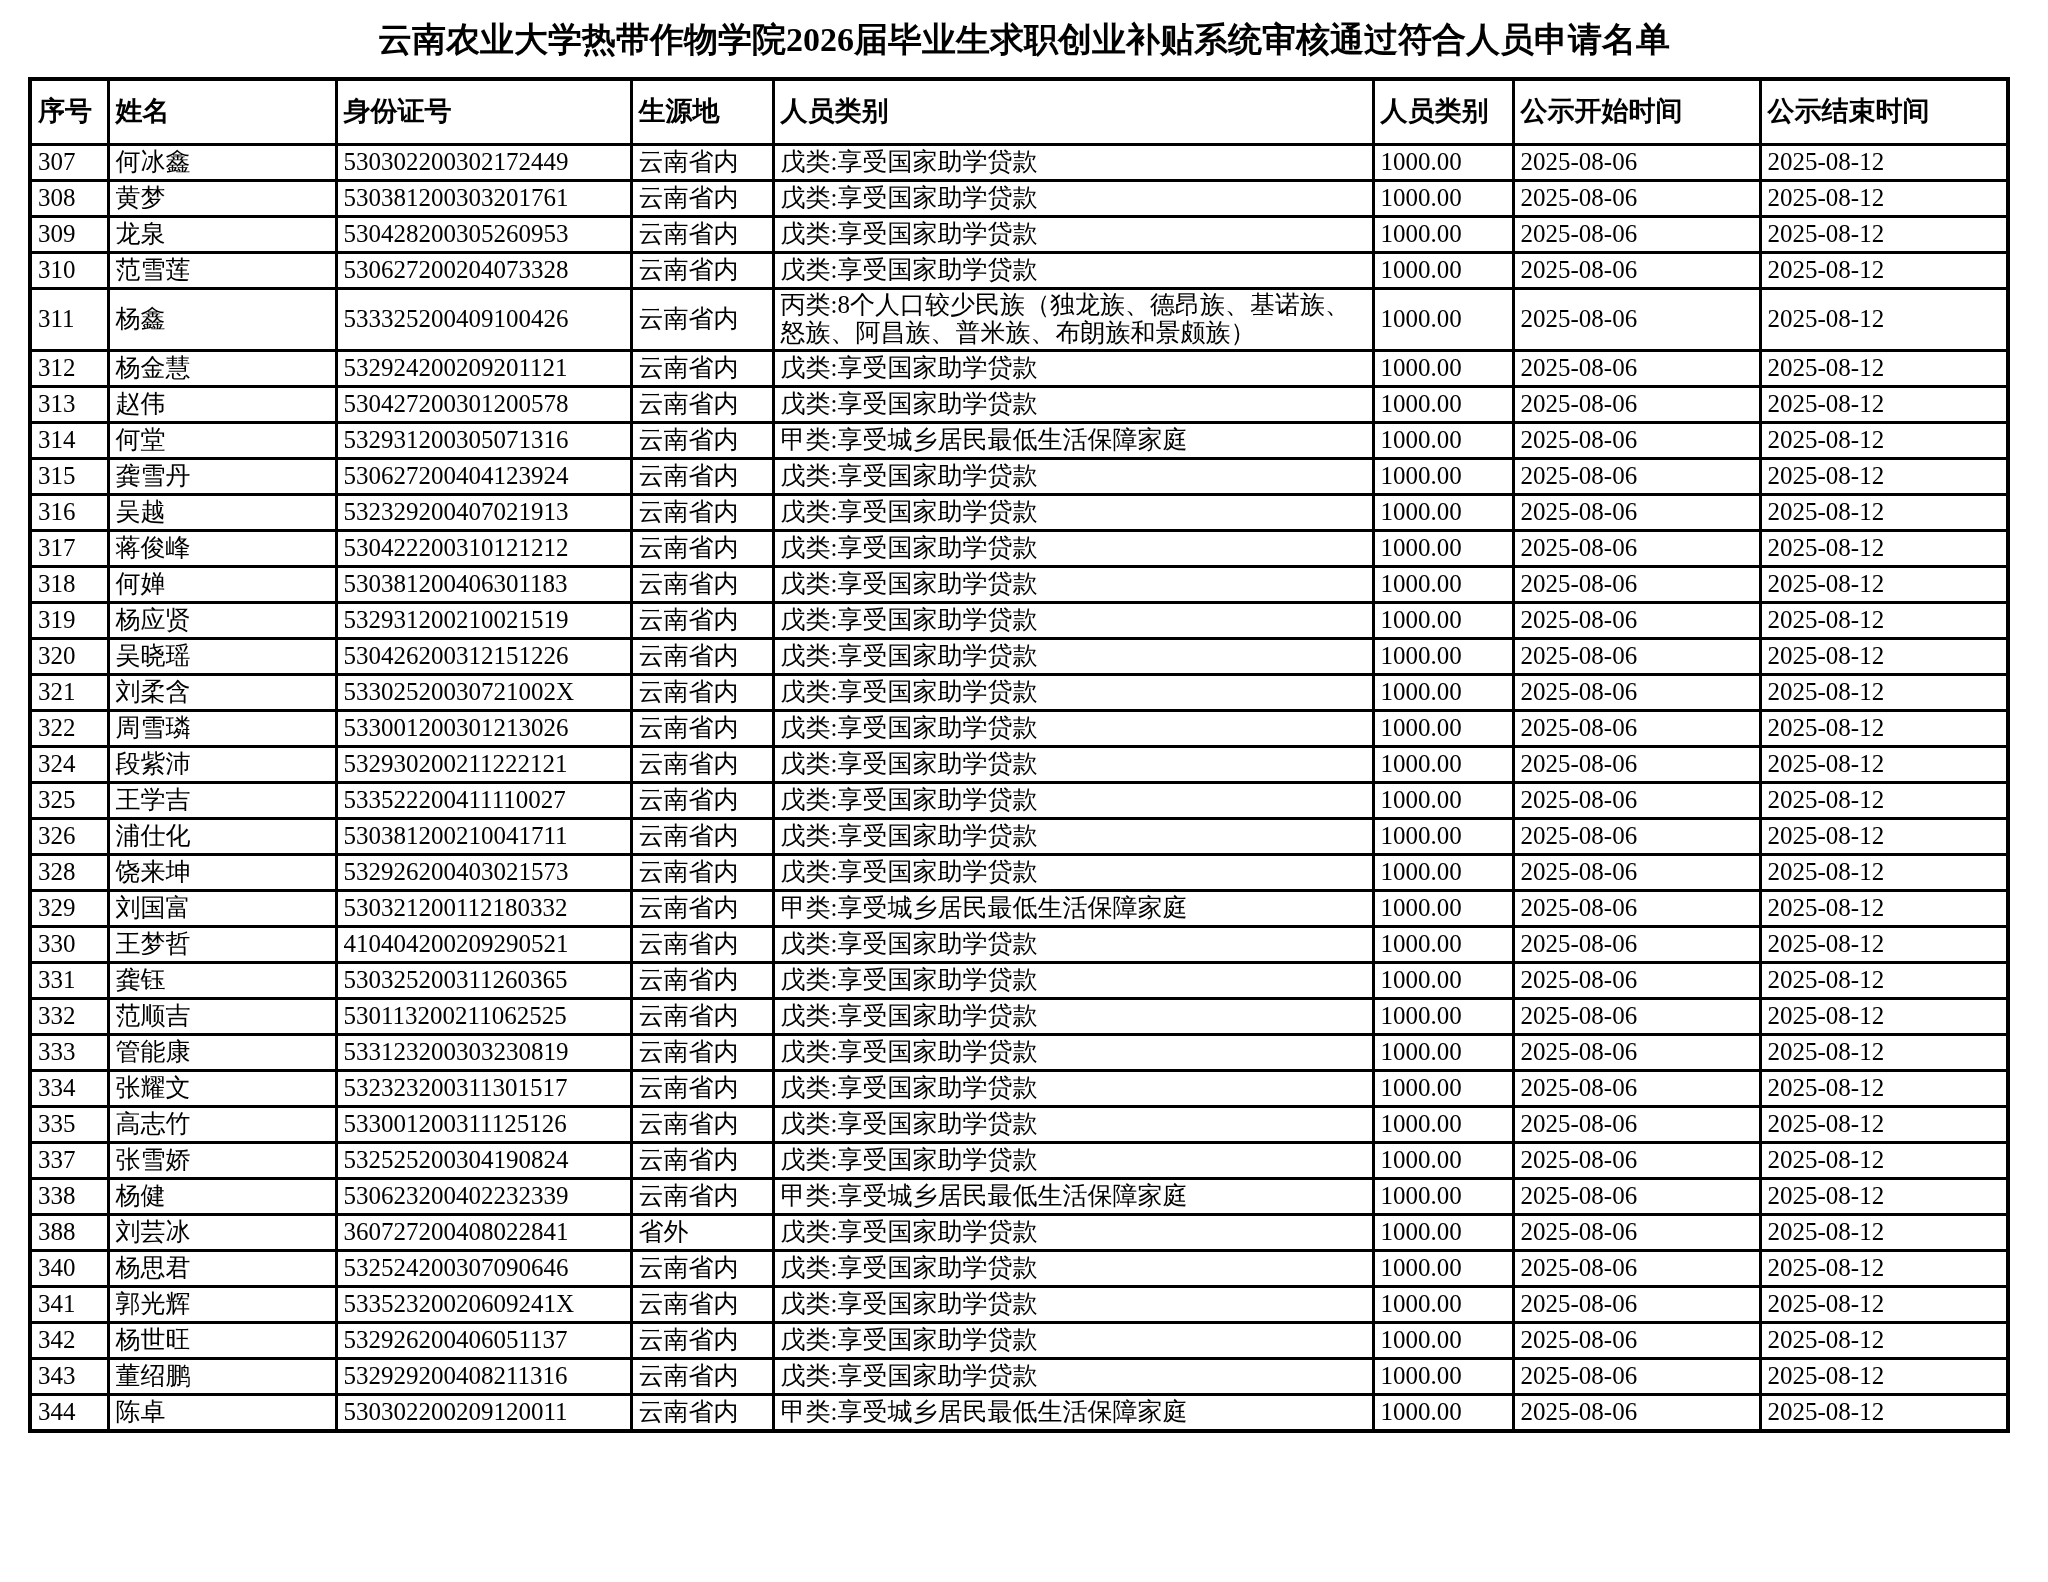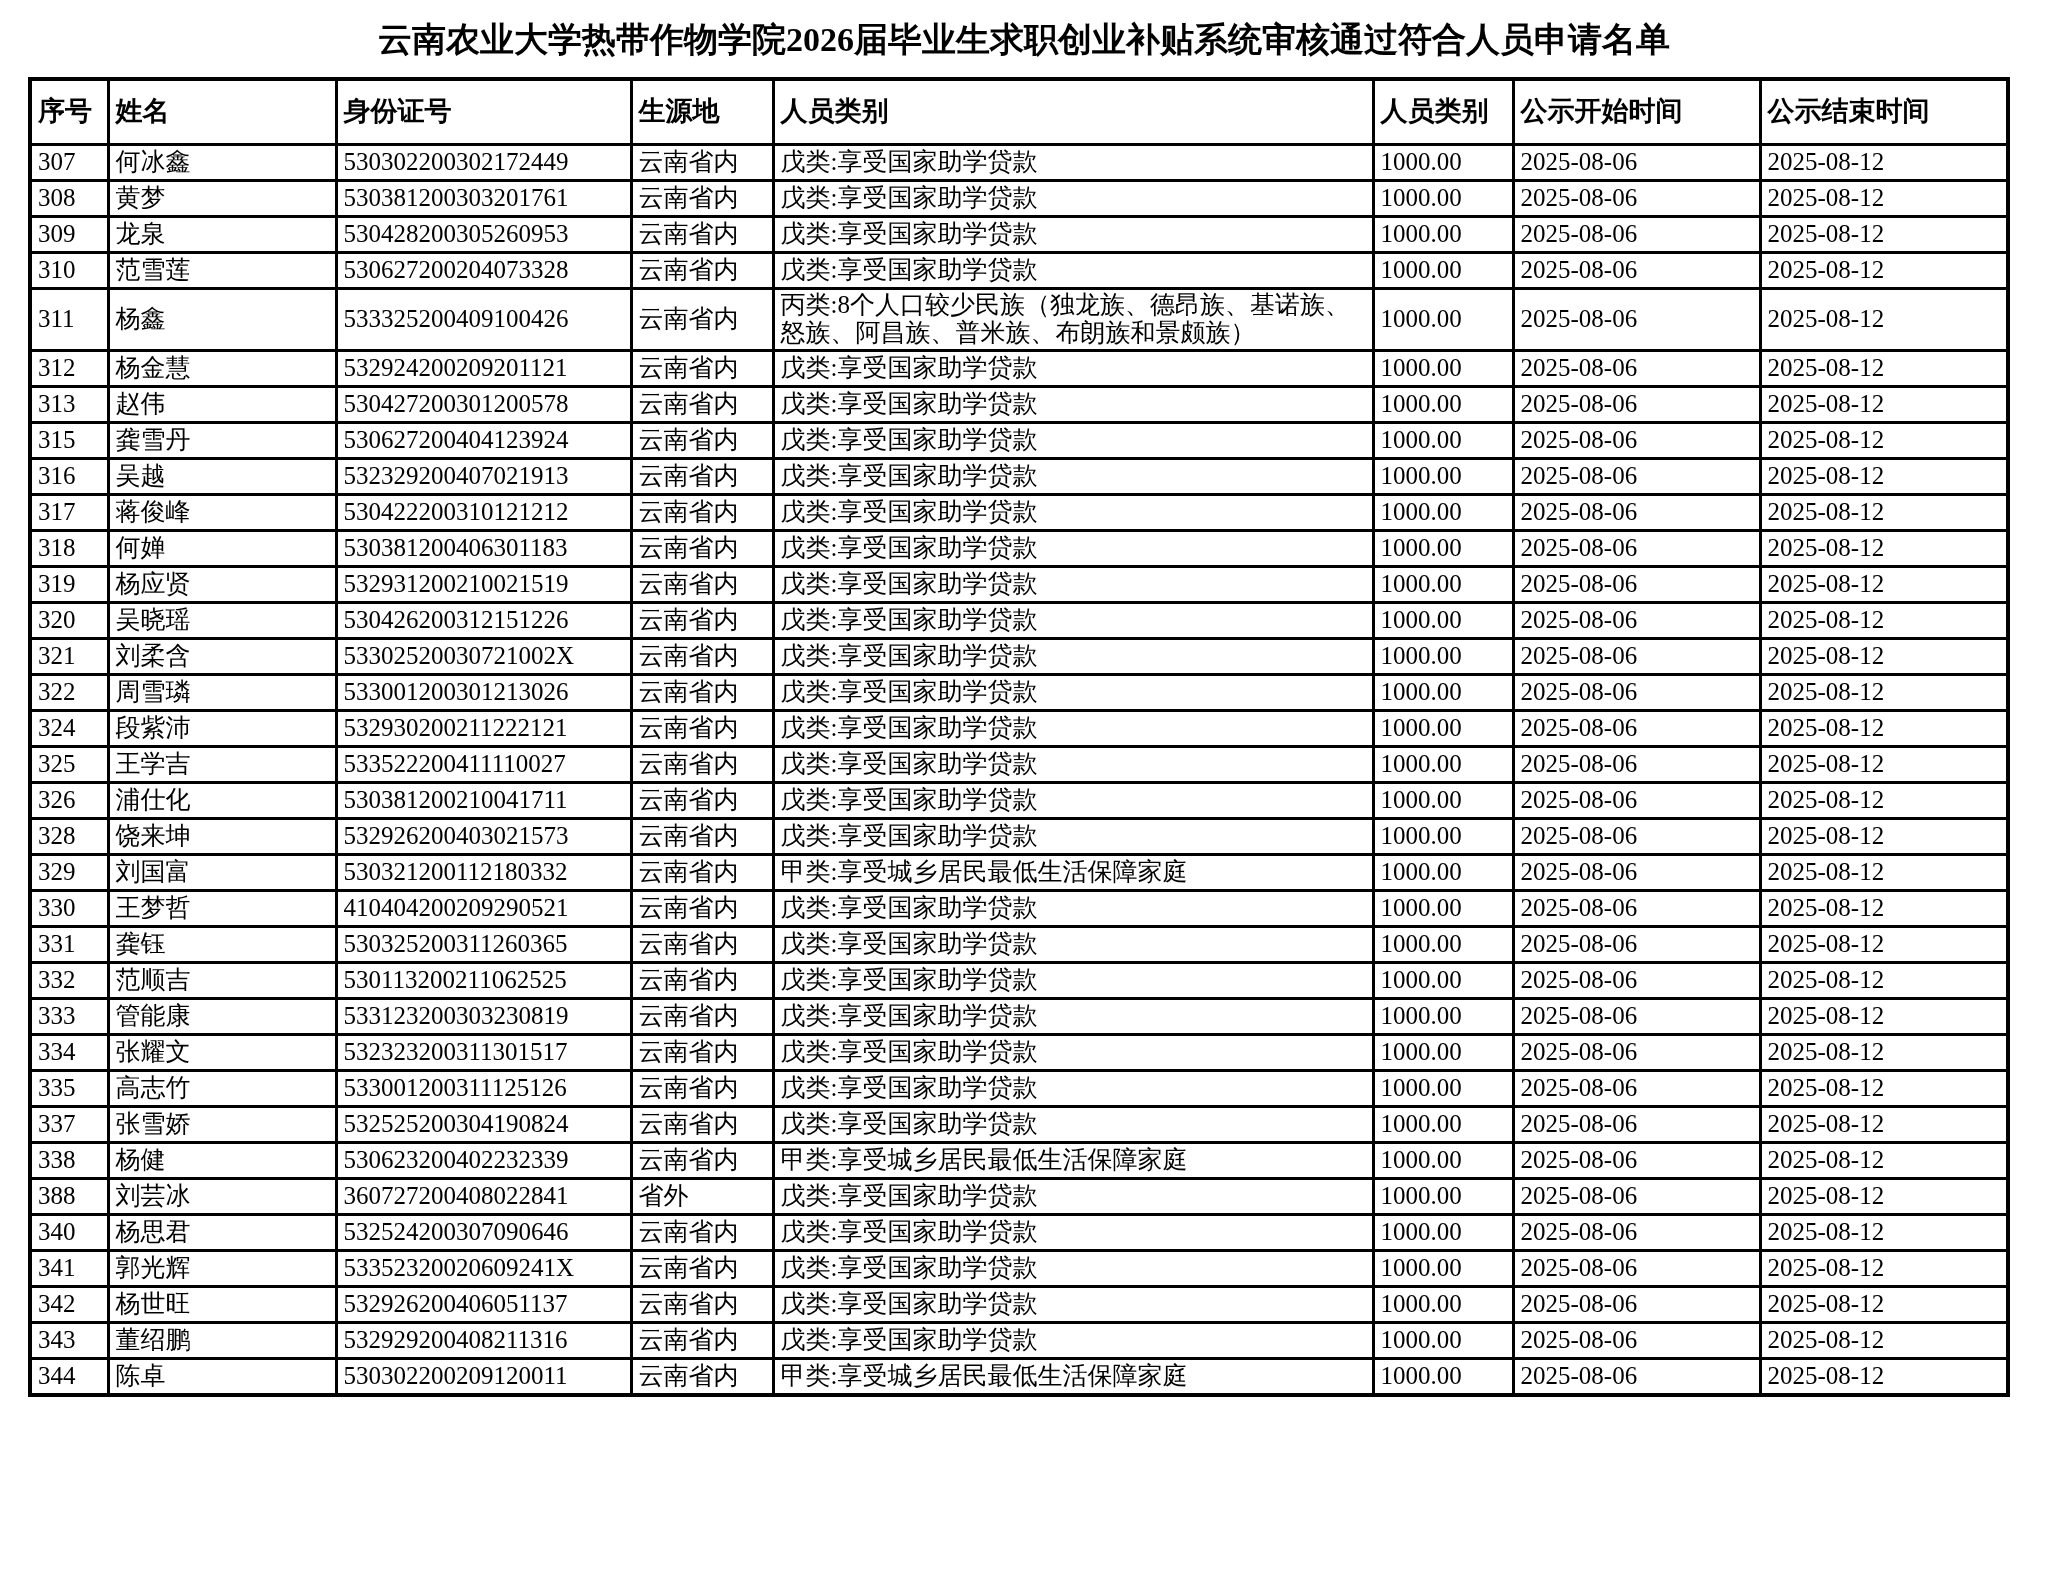--- a/index.html
+++ b/index.html
@@ -156,20 +156,30 @@
           <td class="num">313</td>
           <td>赵伟</td>
           <td class="num">530427200301200578</td>
           <td>云南省内</td>
           <td>戊类:享受国家助学贷款</td>
           <td class="num">1000.00</td>
           <td class="num">2025-08-06</td>
           <td class="num">2025-08-12</td>
         </tr>
         <tr>
+          <td class="num">314</td>
+          <td>何堂</td>
+          <td class="num">532931200305071316</td>
+          <td>云南省内</td>
+          <td>甲类:享受城乡居民最低生活保障家庭</td>
+          <td class="num">1000.00</td>
+          <td class="num">2025-08-06</td>
+          <td class="num">2025-08-12</td>
+        </tr>
+        <tr>
           <td class="num">315</td>
           <td>龚雪丹</td>
           <td class="num">530627200404123924</td>
           <td>云南省内</td>
           <td>戊类:享受国家助学贷款</td>
           <td class="num">1000.00</td>
           <td class="num">2025-08-06</td>
           <td class="num">2025-08-12</td>
         </tr>
         <tr>

